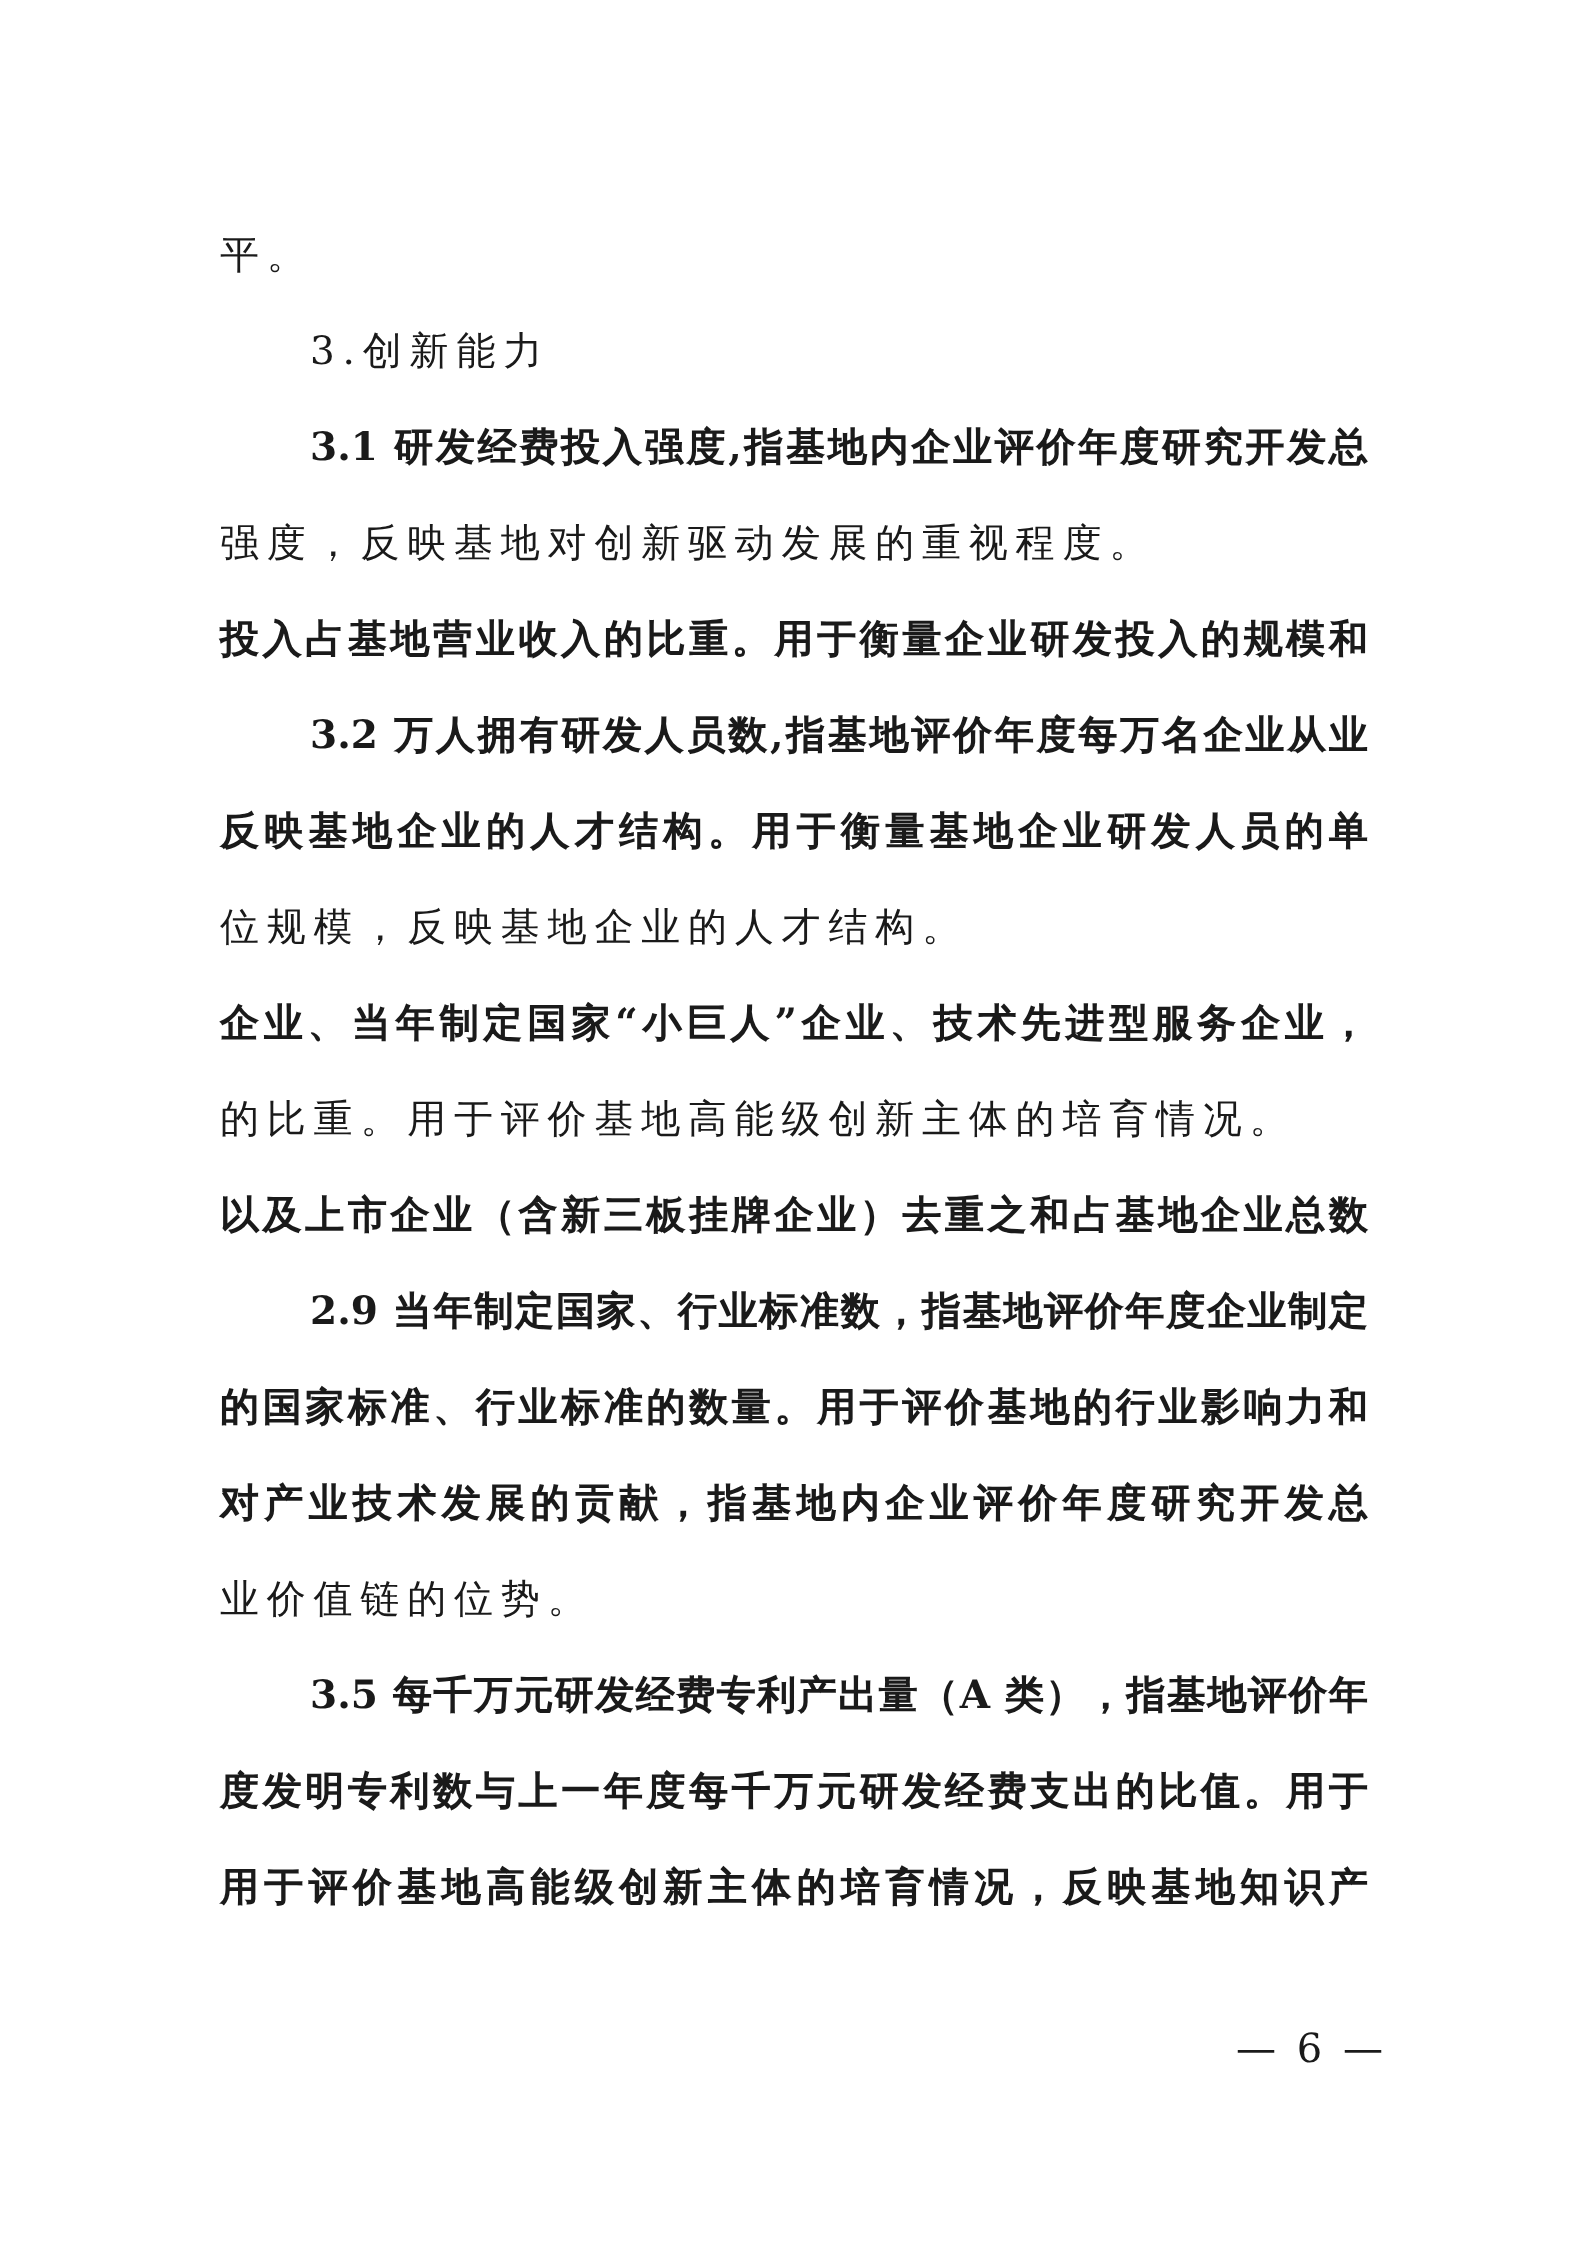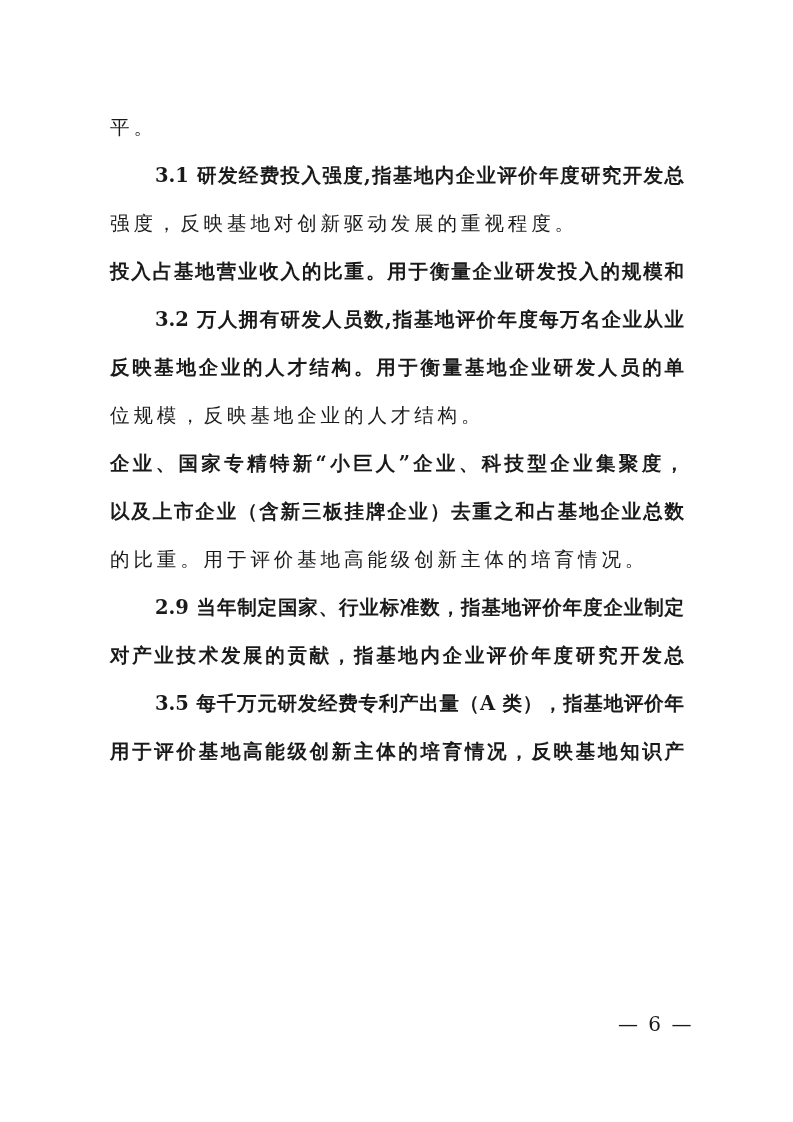--- a/index.html
+++ b/index.html
@@ -46,33 +46,37 @@
     line-height: 28px;
     letter-spacing: 2px;
     white-space: nowrap;
   }
 </style>
 </head>
 <body>
 
 <div class="page">
   <div class="line">平。</div>
+  <div class="line indent">3.创新能力</div>
 
   <div class="line indent just">3.1 研发经费投入强度,指基地内企业评价年度研究开发总</div>
   <div class="line">强度，反映基地对创新驱动发展的重视程度。</div>
   <div class="line just">投入占基地营业收入的比重。用于衡量企业研发投入的规模和</div>
 
   <div class="line indent just">3.2 万人拥有研发人员数,指基地评价年度每万名企业从业</div>
   <div class="line just">反映基地企业的人才结构。用于衡量基地企业研发人员的单</div>
   <div class="line">位规模，反映基地企业的人才结构。</div>
 
-  <div class="line just">企业、国家专精特新“小巨人”企业、科技型企业集聚度，</div>
+  <div class="line just">企业、当年制定国家“小巨人”企业、技术先进型服务企业，</div>
+  <div class="line">的比重。用于评价基地高能级创新主体的培育情况。</div>
   <div class="line just">以及上市企业（含新三板挂牌企业）去重之和占基地企业总数</div>
-  <div class="line">的比重。用于评价基地高能级创新主体的培育情况。</div>
 
   <div class="line indent just">2.9 当年制定国家、行业标准数，指基地评价年度企业制定</div>
+  <div class="line just">的国家标准、行业标准的数量。用于评价基地的行业影响力和</div>
   <div class="line just">对产业技术发展的贡献，指基地内企业评价年度研究开发总</div>
+  <div class="line">业价值链的位势。</div>
 
   <div class="line indent just">3.5 每千万元研发经费专利产出量（A 类），指基地评价年</div>
+  <div class="line just">度发明专利数与上一年度每千万元研发经费支出的比值。用于</div>
   <div class="line just">用于评价基地高能级创新主体的培育情况，反映基地知识产</div>
 </div>
 
 <div class="page-number">— 6 —</div>
 
 </body></html>

